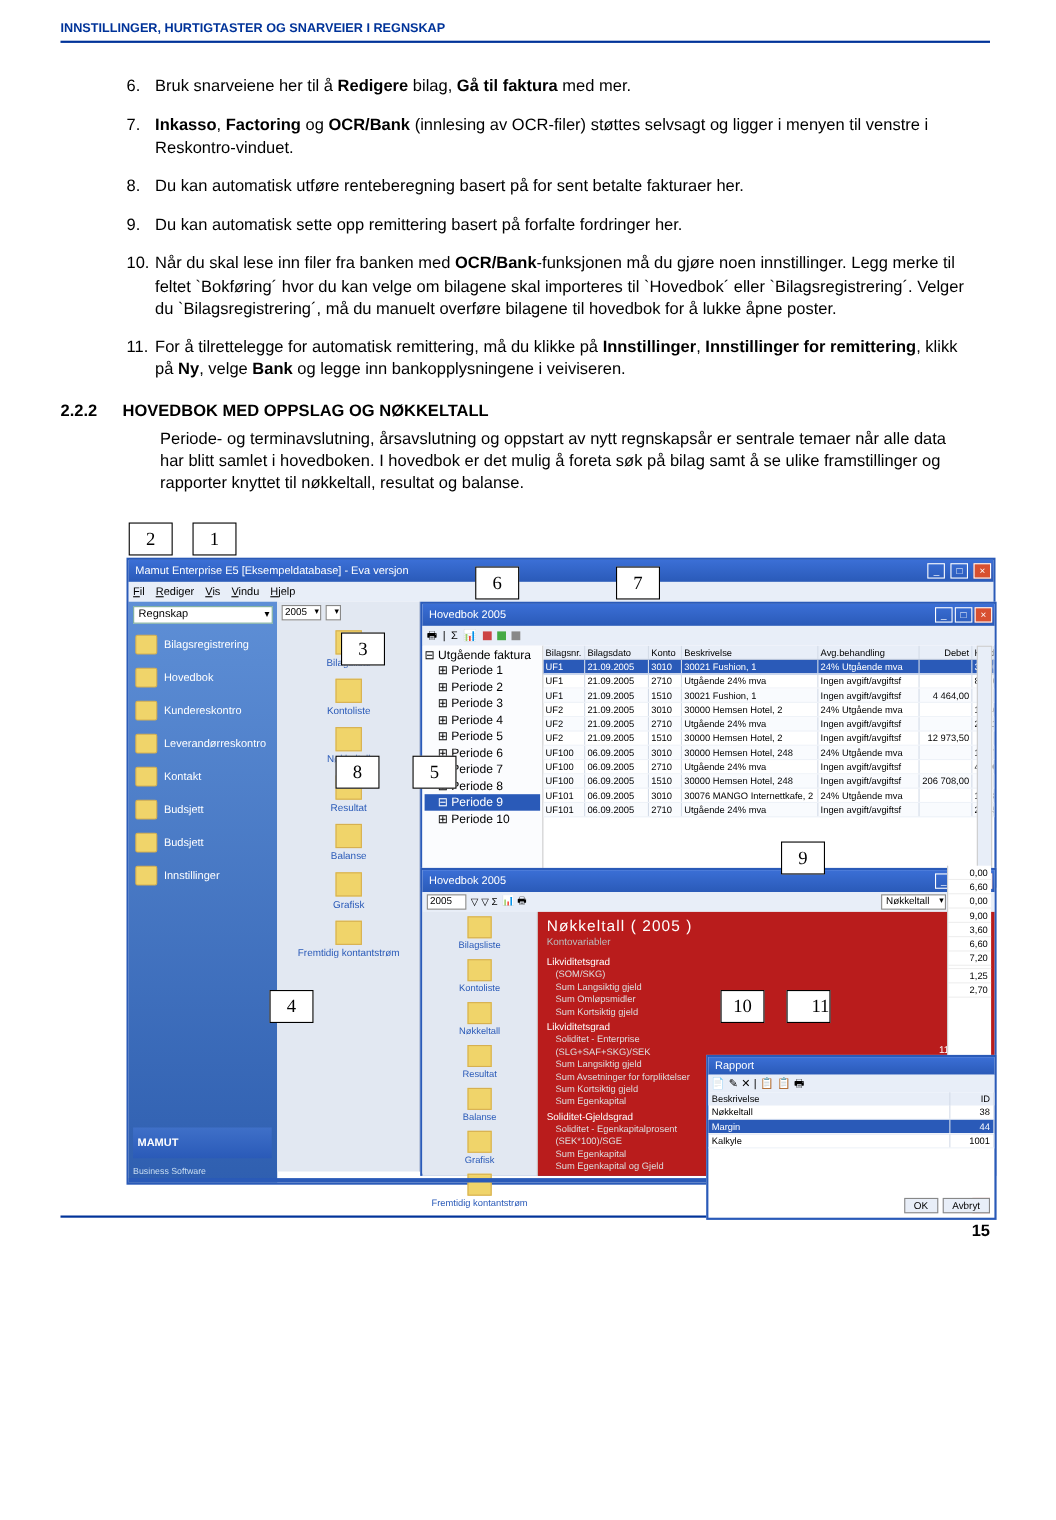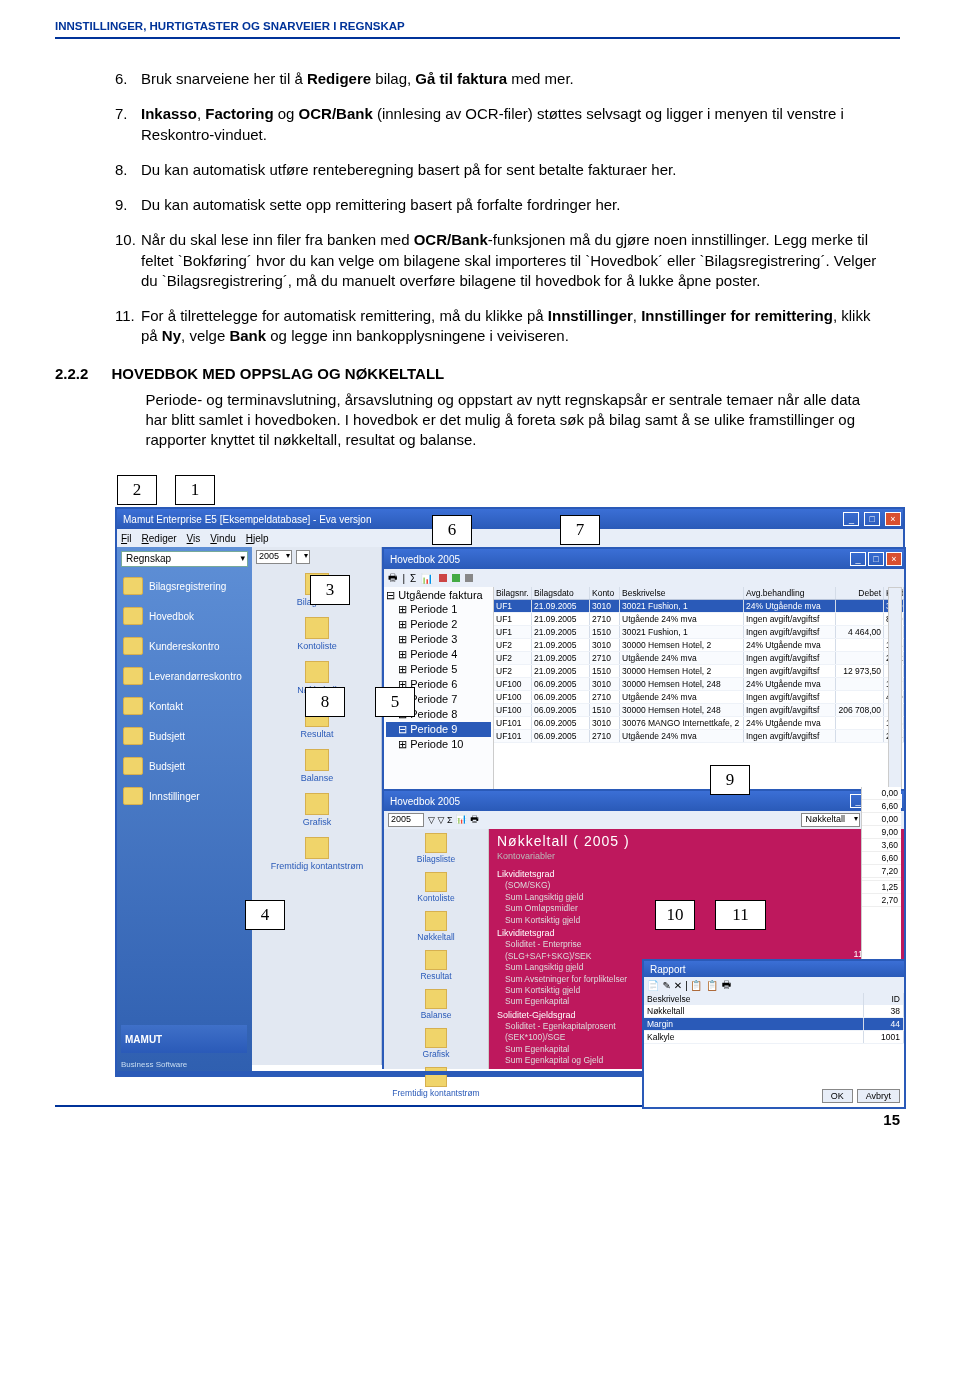--- a/index.html
+++ b/index.html
@@ -24,21 +24,21 @@
   .co-2 { top:0; left:2px; width:40px; }
   .co-1 { top:0; left:60px; width:40px; }
   .co-6 { top:40px; left:317px; width:40px; }
   .co-7 { top:40px; left:445px; width:40px; }
   .co-3 { top:100px; left:195px; width:40px; }
   .co-8 { top:212px; left:190px; width:40px; }
   .co-5 { top:212px; left:260px; width:40px; }
   .co-9 { top:290px; left:595px; width:40px; }
   .co-4 { top:425px; left:130px; width:40px; }
   .co-10 { top:425px; left:540px; width:40px; }
-  .co-11 { top:425px; left:600px; width:51px; }
+  .co-11 { top:425px; left:600px; width:40px;text-align:right; }
 
   .win-main { position:absolute; top:32px; left:0; width:790px; height:570px; border:2px solid #2a5ab8; background:#fff; }
   .titlebar { height:20px; background:linear-gradient(#3b6fd6,#2a5ab8); color:#fff; display:flex; align-items:center; justify-content:space-between; padding:0 2px 0 6px; font-size:10px; }
   .titlebar .btns span { display:inline-block; width:16px; height:14px; border:1px solid #fff; margin-left:2px; font-size:9px; text-align:center; line-height:12px; }
   .titlebar .btns .close{ background:#d85030; }
   .menubar { height:18px; background:#e8eef8; display:flex; align-items:center; padding-left:4px; gap:10px; font-size:10px; }
   .menubar span u{ text-decoration:underline; }
 
   .left-col { position:absolute; top:38px; left:0; width:135px; bottom:0; background:linear-gradient(#5e8fd6,#2f5fb0); }
   .combo { background:#fff; border:1px solid #7a9; margin:4px; height:16px; font-size:10px; padding:1px 4px; position:relative;}
@@ -80,21 +80,21 @@
   .sub2 .tbright {display:flex; align-items:center; gap:4px;}
   .sub2 .tbright .selbox{background:#fff; border:1px solid #888; padding:0 14px 0 3px; position:relative; height:14px;}
   .sub2 .tbright .selbox:after{content:'▾'; position:absolute; right:1px; font-size:8px;}
   .sub2 .tbright .tot{ background:#2a5ab8; color:#fff; padding:0 14px 0 3px; height:14px; position:relative;}
   .sub2 .tbright .tot:after{content:'▾'; position:absolute; right:1px; font-size:8px; color:#fff;}
   .sub2 .container{ display:flex; height:240px;}
   .mini2{ width:105px; border-right:1px solid #ccc; background:#e2e8f2; display:flex; flex-direction:column; gap:8px; padding-top:4px;}
   .mini2 .mitem{ display:flex; flex-direction:column; align-items:center; font-size:8.5px;}
   .mini2 .mitem .mic{width:22px;height:20px;background:#f0d46a;border:1px solid #d6b050;}
   .mini2 .mitem span{ color:#2a5ab8; margin-top:1px; text-align:center;}
-  .keypane{ flex:1; background:#be185d; color:#fff; padding:4px 8px; font-size:9px; position:relative;}
+  .keypane{ flex:1; background:#b91c1c; color:#fff; padding:4px 8px; font-size:9px; position:relative;}
   .keypane h3{ font-size:14px; font-weight:normal; letter-spacing:1px; margin-bottom:2px;}
   .keypane .sub{ font-size:9px; color:#bbb; margin-bottom:8px;}
   .keypane .sect{ font-size:9px; margin:2px 0 1px; color:#fff;}
   .keypane .line{ font-size:8.5px; color:#ddd; padding-left:8px; line-height:1.35;}
   .keypane .thead{ position:absolute; top:4px; right:6px; font-size:9px; font-weight:bold;}
   .keypane .val{ position:absolute; right:6px; font-size:9px;}
 
   
   .sub3 { position:absolute; top:450px; left:525px; width:264px; height:150px; border:2px solid #2a5ab8; background:#fff; z-index:30;}
   .sub3 .tbar{ height:16px; background:#e8eef8; display:flex; align-items:center; gap:3px; padding:0 3px; font-size:9px;}

